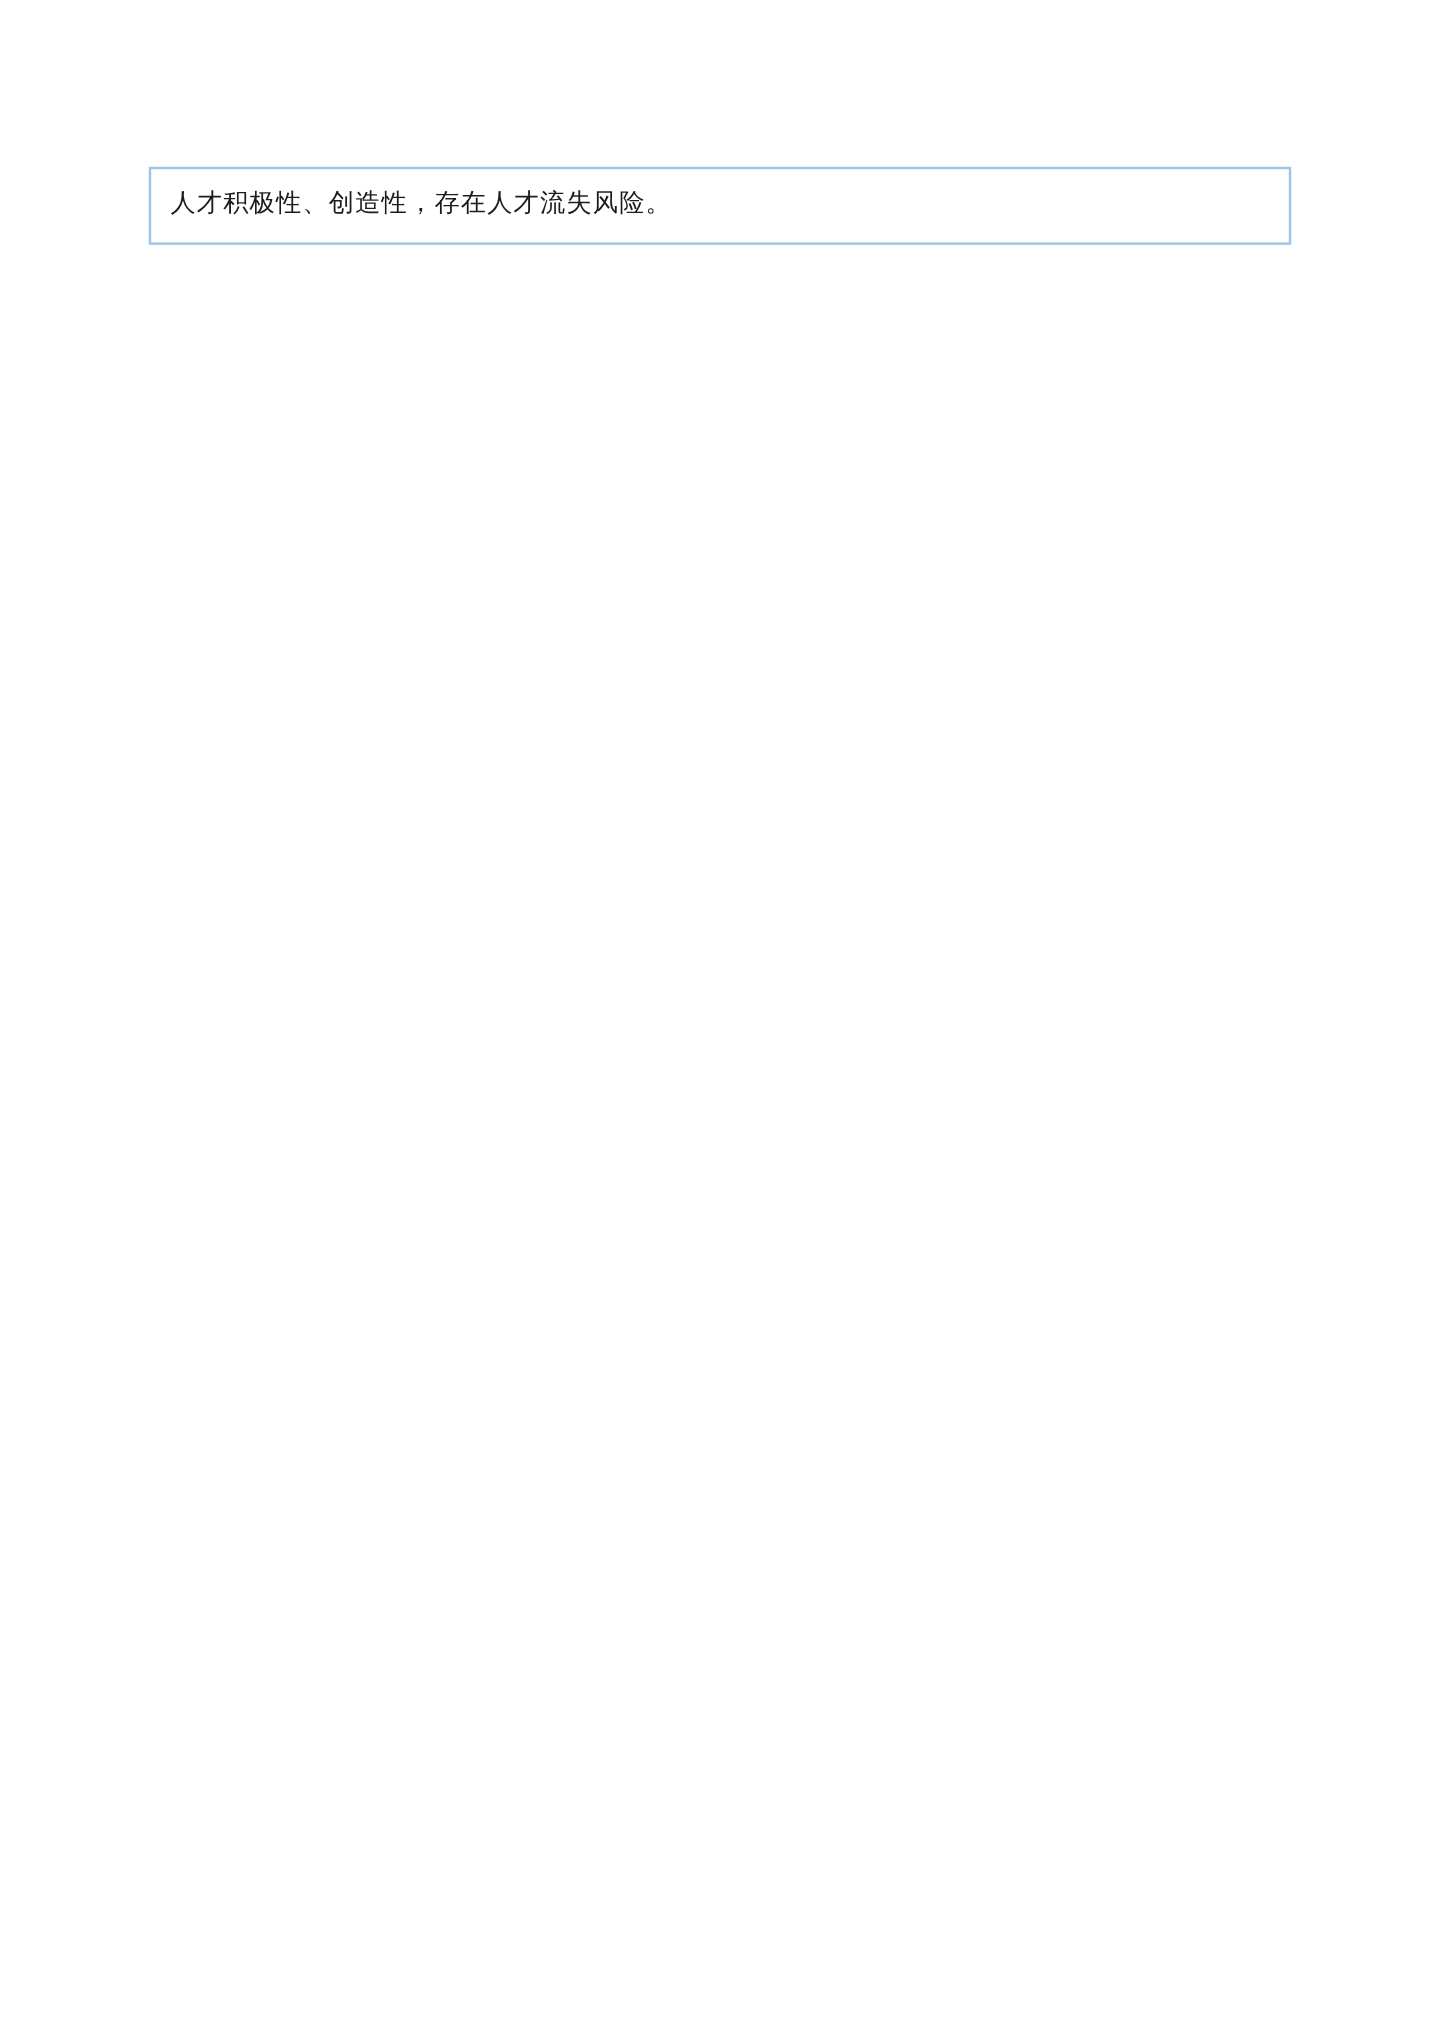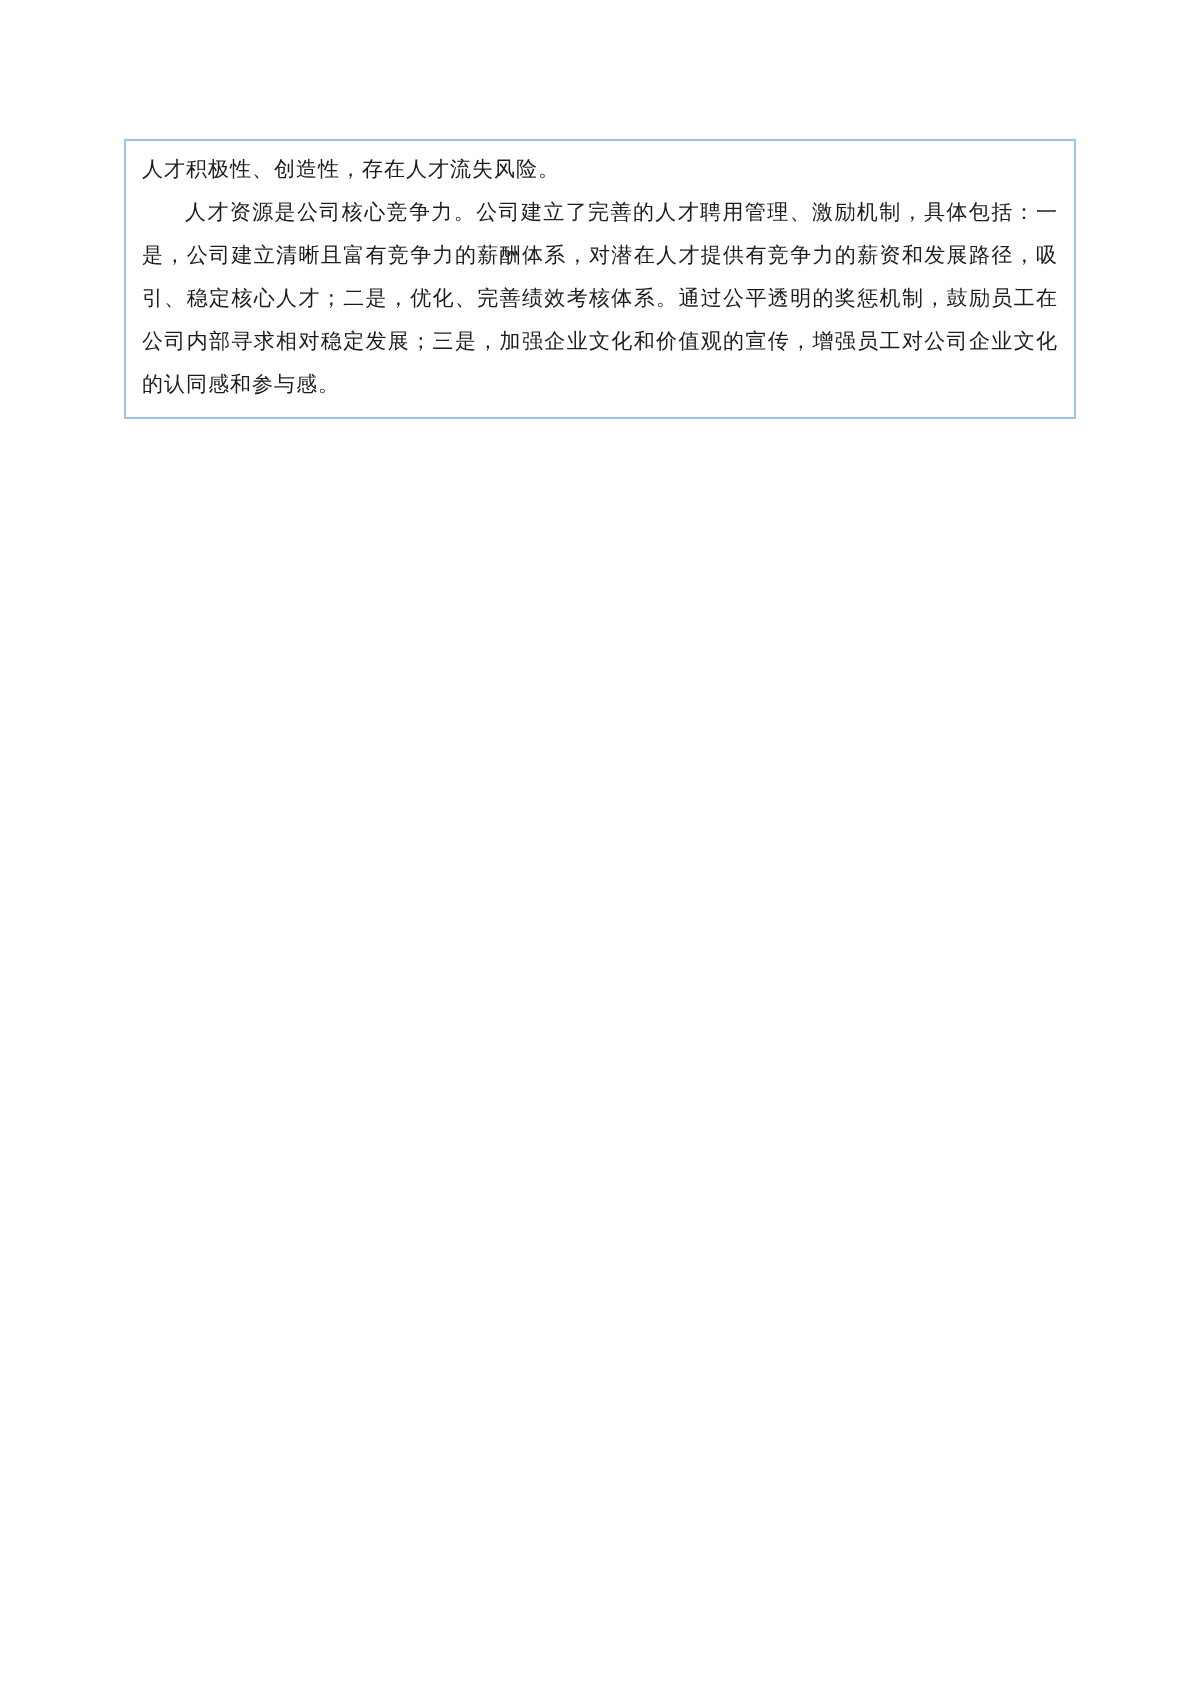--- a/index.html
+++ b/index.html
@@ -47,18 +47,17 @@
     color: #222222;
   }
 </style>
 </head>
 <body>
 
 <div class="page">
 
   <div class="text-box" style="border-color: rgb(157, 195, 230);">
     <p>人才积极性、创造性，存在人才流失风险。</p>
-    <p class="indent">人才资源是公司核心竞争力。公司建立了完善的人才聘用管理、激励机制，具体包括：一是，公司建立清晰且富有竞争力的薪酬体系，对潜在人才提供有竞争力的薪资和发展路径，吸引、稳定核心人才；二是，优化、完善绩效考核体系。通过公平透明的奖惩机制，鼓励员工在公司内部寻求相对稳定发展；三是，加强企业文化和价值观的宣传，增强员工对公司企业文化的认同感和参与感。</p>
   </div>
 
   <div class="page-number">7</div>
 
 </div>
 
 </body></html>

